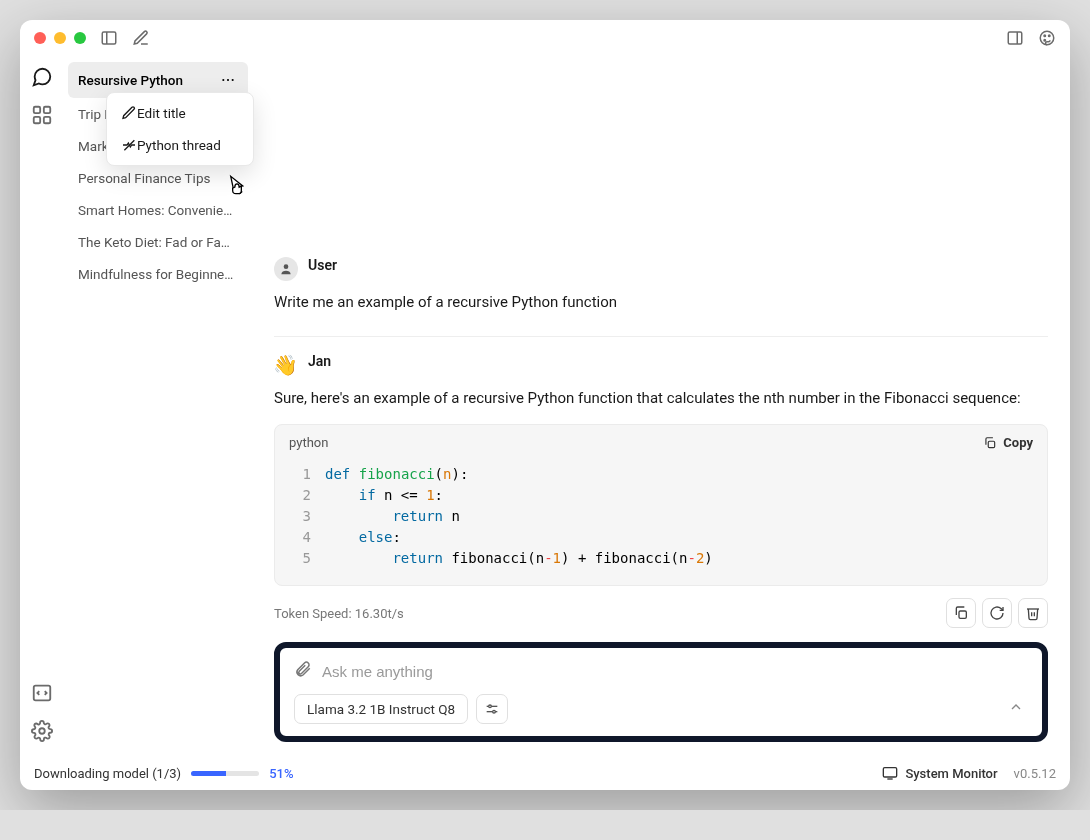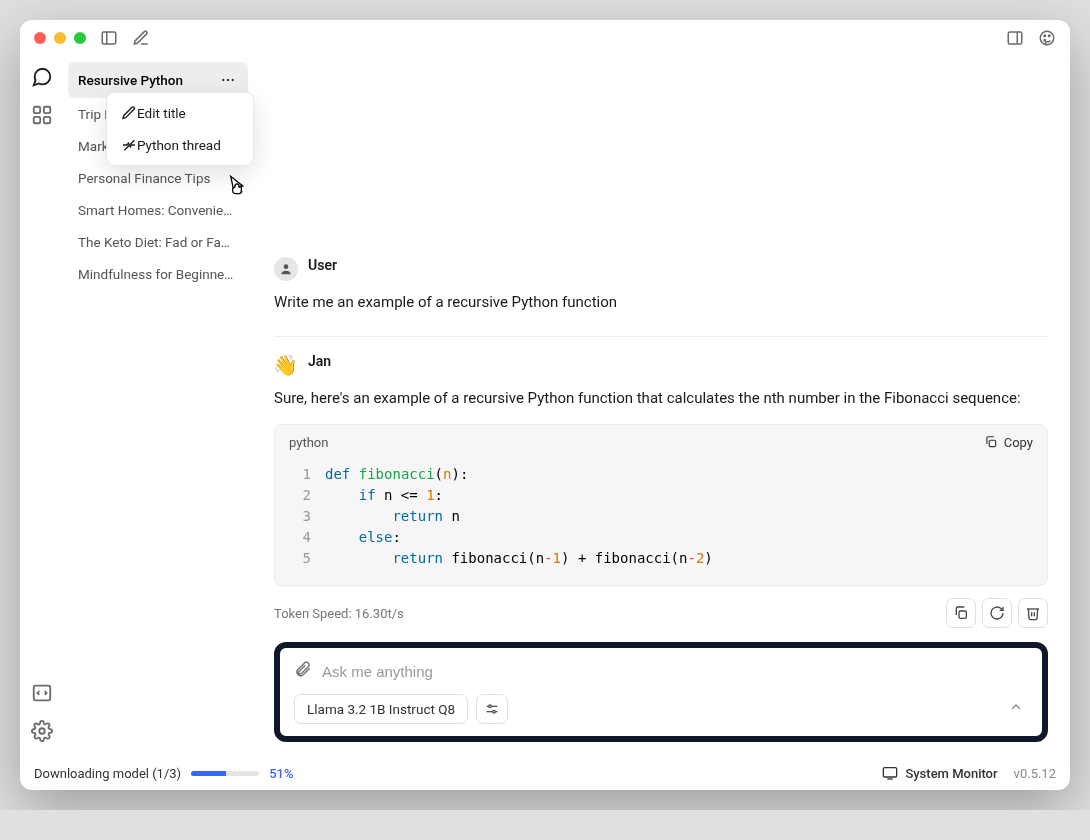--- a/index.html
+++ b/index.html
@@ -143,21 +143,21 @@
       background: #f6f6f6;
       border: 1px solid #ebebeb;
       border-radius: 8px;
       margin-top: 14px;
       overflow: hidden;
     }
     .code-header {
       display: flex; justify-content: space-between; align-items: center;
       padding: 10px 14px; font-size: 13px; color: #555;
     }
-    .copy-btn { display: flex; gap: 6px; cursor: pointer; font-weight: 400; color: #333; }
+    .copy-btn { display: flex; align-items: center; gap: 6px; cursor: pointer; font-weight: 700; color: #333; }
     .copy-btn svg { width: 14px; height: 14px; }
     .code-body {
       padding: 4px 14px 16px 14px;
       font-family: ui-monospace, "SF Mono", Menlo, Consolas, monospace;
       font-size: 14px;
       line-height: 1.5;
     }
     .code-line { display: flex; }
     .lineno { width: 22px; text-align: right; color: #999; margin-right: 14px; user-select: none; }
     .tok-kw { color: #0369a1; }

